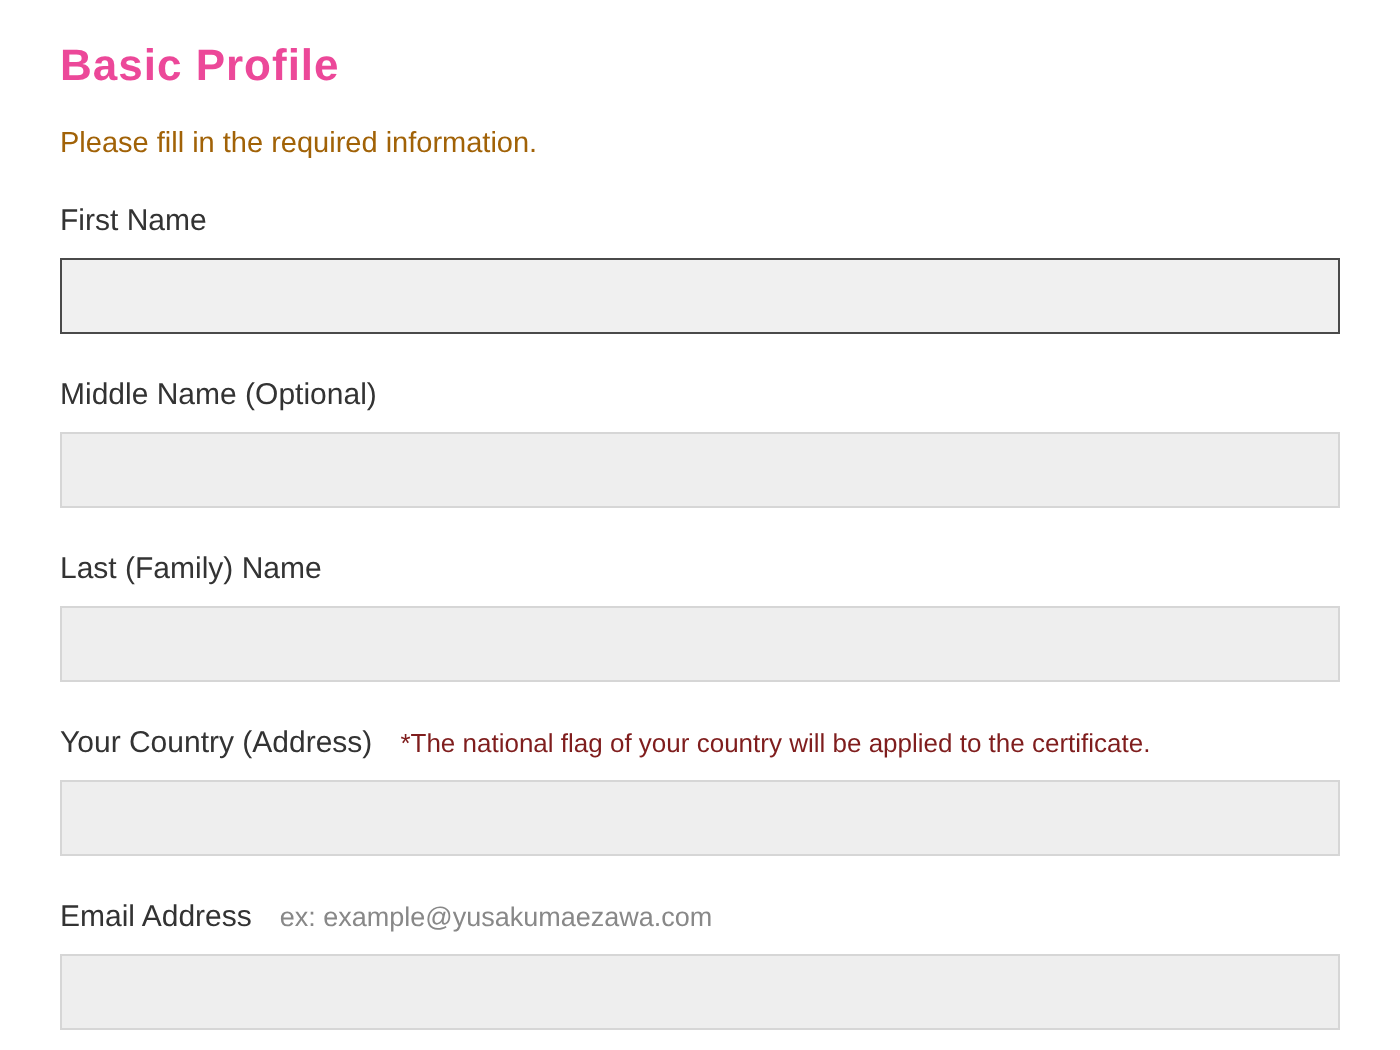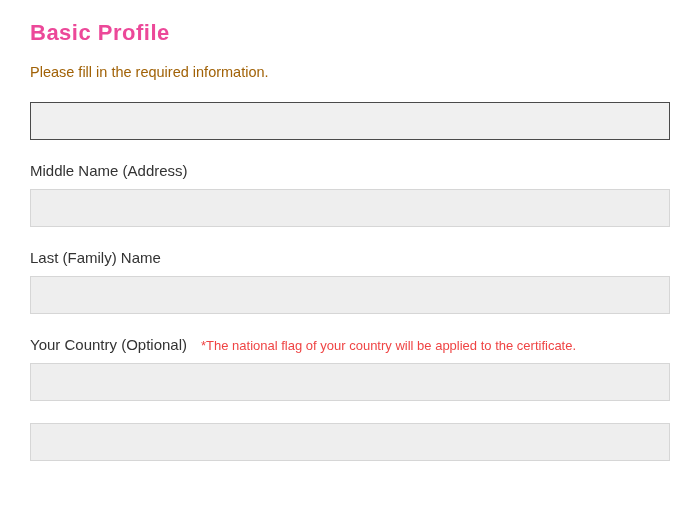--- a/index.html
+++ b/index.html
@@ -35,21 +35,21 @@
       align-items: baseline;
       gap: 14px;
       margin-bottom: 10px;
     }
     .field-label {
       font-size: 15px;
       color: #333;
     }
     .label-note {
       font-size: 13px;
-      color: #ef4444;
+      color: #7f1d1d;
     }
     .label-hint {
       font-size: 13.5px;
       color: #888;
     }
     .text-input {
       width: 100%;
       height: 38px;
       background: #eeeeee;
       border: 1px solid #d6d6d6;
@@ -62,40 +62,47 @@
       background: #f0f0f0;
     }
   </style>
 </head>
 <body>
 
 <h1 class="page-title">Basic Profile</h1>
 <p class="subtitle">Please fill in the required information.</p>
 
 <div class="form-group">
+  <div class="label-row">
+    <label class="field-label">First Name</label>
+  </div>
   <input type="text" class="text-input focused" value="" style="">
 </div>
 
 <div class="form-group">
   <div class="label-row">
-    <label class="field-label">Middle Name (Address)</label>
+    <label class="field-label">Middle Name (Optional)</label>
   </div>
   <input type="text" class="text-input" value="" style="">
 </div>
 
 <div class="form-group">
   <div class="label-row">
     <label class="field-label">Last (Family) Name</label>
   </div>
   <input type="text" class="text-input" value="" style="">
 </div>
 
 <div class="form-group">
   <div class="label-row">
-    <label class="field-label">Your Country (Optional)</label>
+    <label class="field-label">Your Country (Address)</label>
     <span class="label-note">*The national flag of your country will be applied to the certificate.</span>
   </div>
   <input type="text" class="text-input" value="" style="">
 </div>
 
 <div class="form-group">
+  <div class="label-row">
+    <label class="field-label">Email Address</label>
+    <span class="label-hint">ex: example@yusakumaezawa.com</span>
+  </div>
   <input type="text" class="text-input" value="" style="">
 </div>
 
 </body></html>

